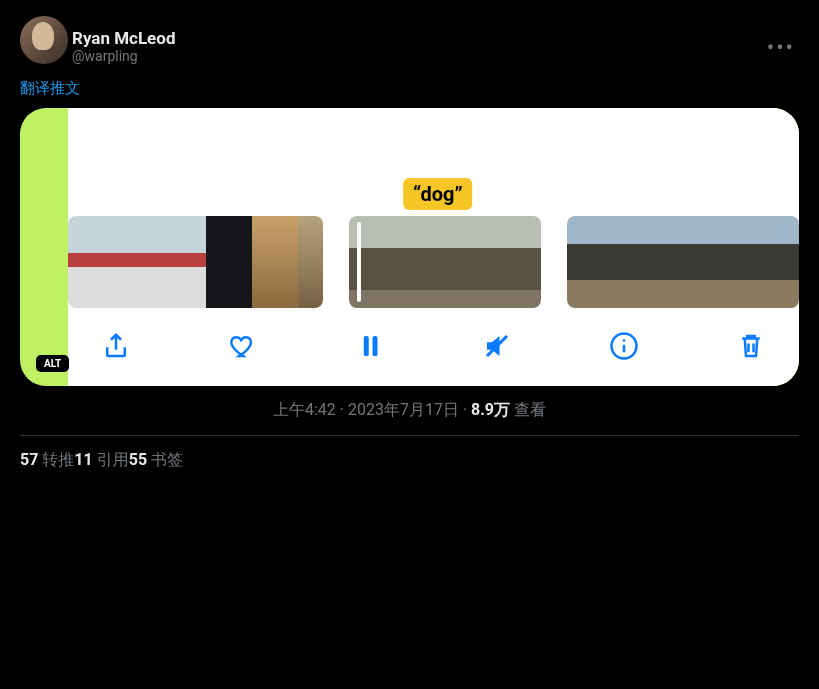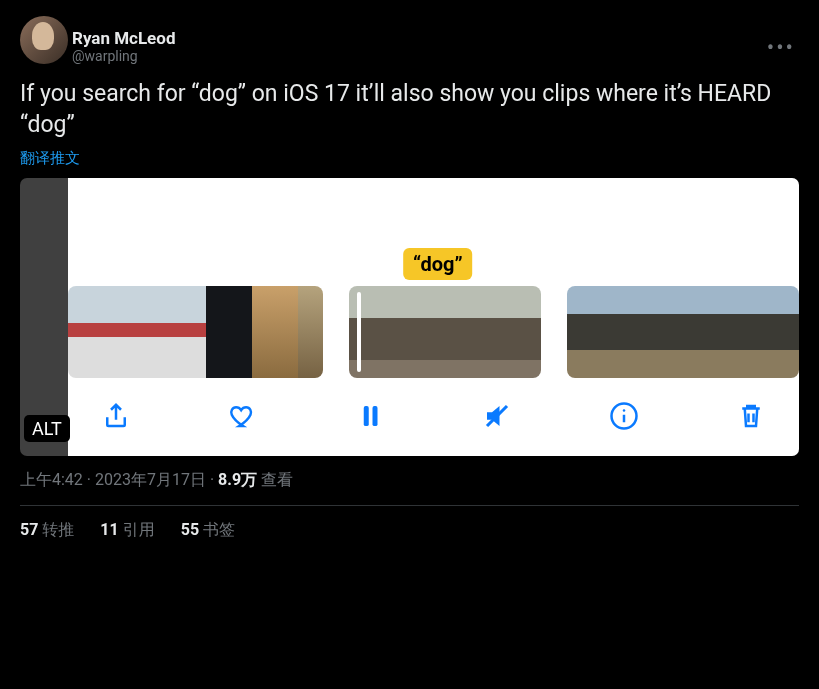--- a/index.html
+++ b/index.html
@@ -61,22 +61,22 @@
     color: #e7e9ea;
     margin-bottom: 8px;
   }
   .translate-link {
     color: #1d9bf0;
     font-size: 15px;
     cursor: pointer;
     display: inline-block;
   }
   .media-card {
-    background: #404040;
-    border-radius: 7px;
+    background: #bef264;
+    border-radius: 26px;
     overflow: hidden;
     margin-top: 10px;
     margin-bottom: 14px;
     position: relative;
     padding-left: 48px;
   }
   .media-top {
     height: 108px;
     background: #fff;
     position: relative;
@@ -150,60 +150,59 @@
     height: 36px;
     display: flex;
     align-items: center;
     justify-content: center;
     cursor: pointer;
     color: #0a7aff;
   }
   .tool-btn svg { width: 30px; height: 30px; stroke: #0a7aff; fill: none; stroke-width: 2; }
   .alt-badge {
     position: absolute;
-    left: 4px;
+    left: 16px;
     bottom: 14px;
     background: #000;
     color: #fff;
-    font-size: 18px;
-    font-weight: 400;
+    font-size: 10px;
+    font-weight: 700;
     padding: 3px 8px;
     border-radius: 5px;
   }
   .meta-line {
     color: #71767b;
     font-size: 16px;
     padding-bottom: 14px;
     border-bottom: 1px solid #2f3336;
+    text-align: center;
   }
   .meta-line .bold { color: #e7e9ea; font-weight: 700; }
   .stats {
     display: flex;
-    gap: 26px;
     padding-top: 14px;
     font-size: 16px;
     color: #71767b;
   }
   .stats .num { color: #e7e9ea; font-weight: 700; margin-right: 4px; }
 </style>
 </head>
 <body>
 
 <div class="tweet">
 
   <div class="header">
     <div class="avatar"></div>
     <div class="name-block">
       <div class="display-name">Ryan McLeod</div>
       <div class="handle">@warpling</div>
     </div>
     <div class="more-icon">•••</div>
   </div>
 
-  <div class="body-text">If you search for “dog” on iOS 17 it’ll also show you clips where it’s HEARD “dog”</div>
 
   <span class="translate-link">翻译推文</span>
 
   <div class="media-card">
     <div class="media-top">
       <div class="dog-tag">“dog”</div>
       <div class="marker"></div>
     </div>
     <div class="filmstrip">
       <div class="clip-group g1">

